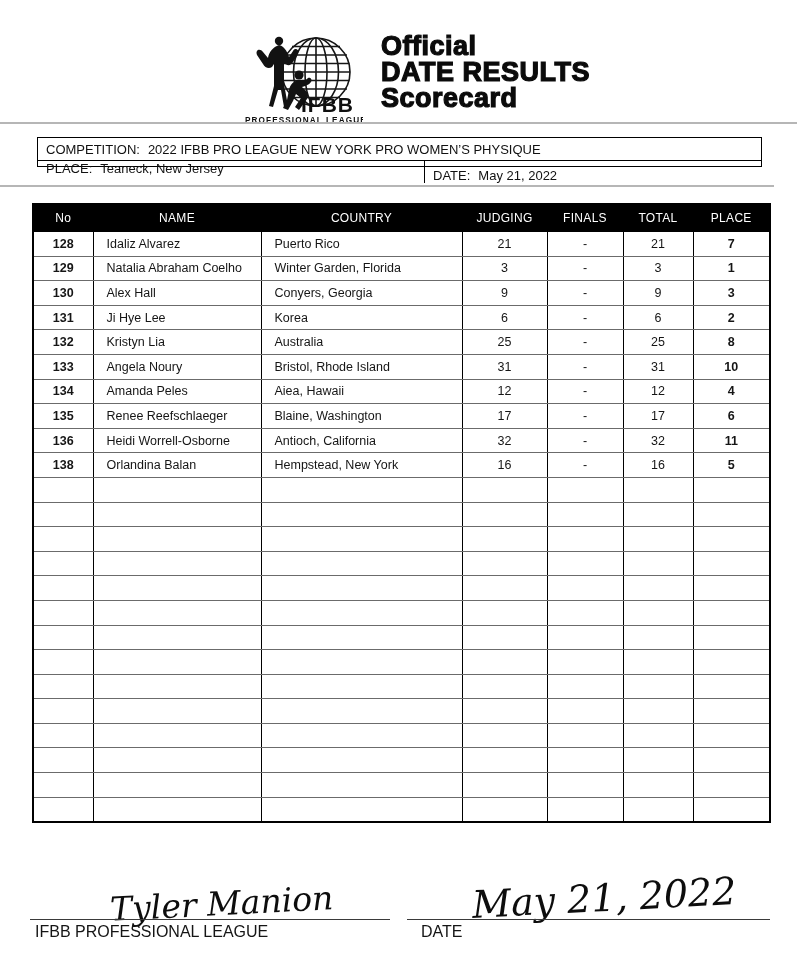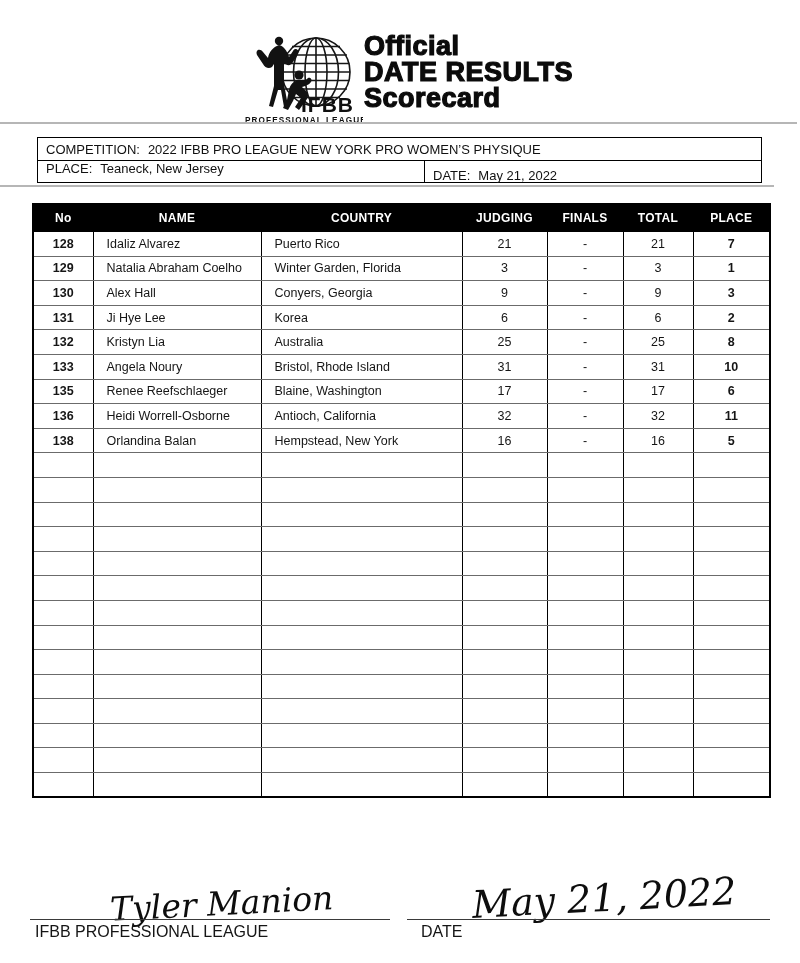--- a/index.html
+++ b/index.html
@@ -3,33 +3,33 @@
 <meta charset="utf-8">
 <style>
   html,body{margin:0;padding:0;background:#fff;}
   #page{
     position:relative;width:800px;height:963px;background:#fff;
     font-family:"Liberation Sans",sans-serif;color:#111;overflow:hidden;
   }
 
   
   #logo{position:absolute;left:243px;top:28px;width:120px;height:98px;}
-  #title-block{position:absolute;left:364px;top:33px;}
+  #title-block{position:absolute;left:381px;top:33px;}
   .title-line{
     font-size:27px;font-weight:bold;line-height:26px;letter-spacing:.5px;
     color:#0b0b0b;-webkit-text-stroke:1.2px #0b0b0b;white-space:nowrap;
   }
 
   .rule{position:absolute;height:2px;background:#b6b6b6;}
   #rule-top{left:0;top:122px;width:797px;}
   #rule-mid{left:0;top:185px;width:774px;}
 
   
   #info-box{
-    position:absolute;left:37px;top:137px;width:725px;height:46px;
+    position:absolute;left:37px;top:137px;width:725px;height:30px;
     border:1px solid #000;box-sizing:border-box;font-size:13px;
   }
   #info-row1{height:22px;border-bottom:1px solid #000;display:flex;align-items:center;padding-left:8px;}
   #info-row2{height:22px;display:flex;}
   #info-place{flex:0 0 387px;display:flex;align-items:flex-start;padding-left:8px;border-right:1px solid #000;box-sizing:border-box;}
   #info-date{flex:1;display:flex;align-items:flex-end;padding-left:8px;}
   .info-label{margin-right:8px;}
   .info-value{white-space:nowrap;}
 
   
@@ -39,21 +39,21 @@
     border:2px solid #000;font-size:12.5px;color:#151515;
   }
   #results-table col.c-no{width:60px;}
   #results-table col.c-name{width:168px;}
   #results-table col.c-country{width:201px;}
   #results-table col.c-judging{width:85px;}
   #results-table col.c-finals{width:76px;}
   #results-table col.c-total{width:70px;}
   #results-table col.c-place{width:77px;}
   #results-table th{
-    background:#000;color:#fff;font-weight:bold;font-size:12px;
+    background:#000;color:#fff;font-weight:normal;font-size:12px;
     height:26px;text-align:center;border:1px solid #000;padding:0;letter-spacing:.3px;
   }
   #results-table td{
     height:24.6px;padding:0;box-sizing:border-box;
     border-left:1px solid #000;border-right:1px solid #000;
     border-top:1px solid #6b6b6b;border-bottom:1px solid #6b6b6b;
     text-align:center;vertical-align:middle;overflow:hidden;white-space:nowrap;
   }
   #results-table td.c-no{font-weight:bold;}
   #results-table td.c-name,#results-table td.c-country{text-align:left;padding-left:13px;}
@@ -205,20 +205,29 @@
         <tr>
           <td class="c-no">133</td>
           <td class="c-name">Angela Noury</td>
           <td class="c-country">Bristol, Rhode Island</td>
           <td class="c-judging">31</td>
           <td class="c-finals">-</td>
           <td class="c-total">31</td>
           <td class="c-place">10</td>
         </tr>
         <tr>
+          <td class="c-no">134</td>
+          <td class="c-name">Amanda Peles</td>
+          <td class="c-country">Aiea, Hawaii</td>
+          <td class="c-judging">12</td>
+          <td class="c-finals">-</td>
+          <td class="c-total">12</td>
+          <td class="c-place">4</td>
+        </tr>
+        <tr>
           <td class="c-no">135</td>
           <td class="c-name">Renee Reefschlaeger</td>
           <td class="c-country">Blaine, Washington</td>
           <td class="c-judging">17</td>
           <td class="c-finals">-</td>
           <td class="c-total">17</td>
           <td class="c-place">6</td>
         </tr>
         <tr>
           <td class="c-no">136</td>

